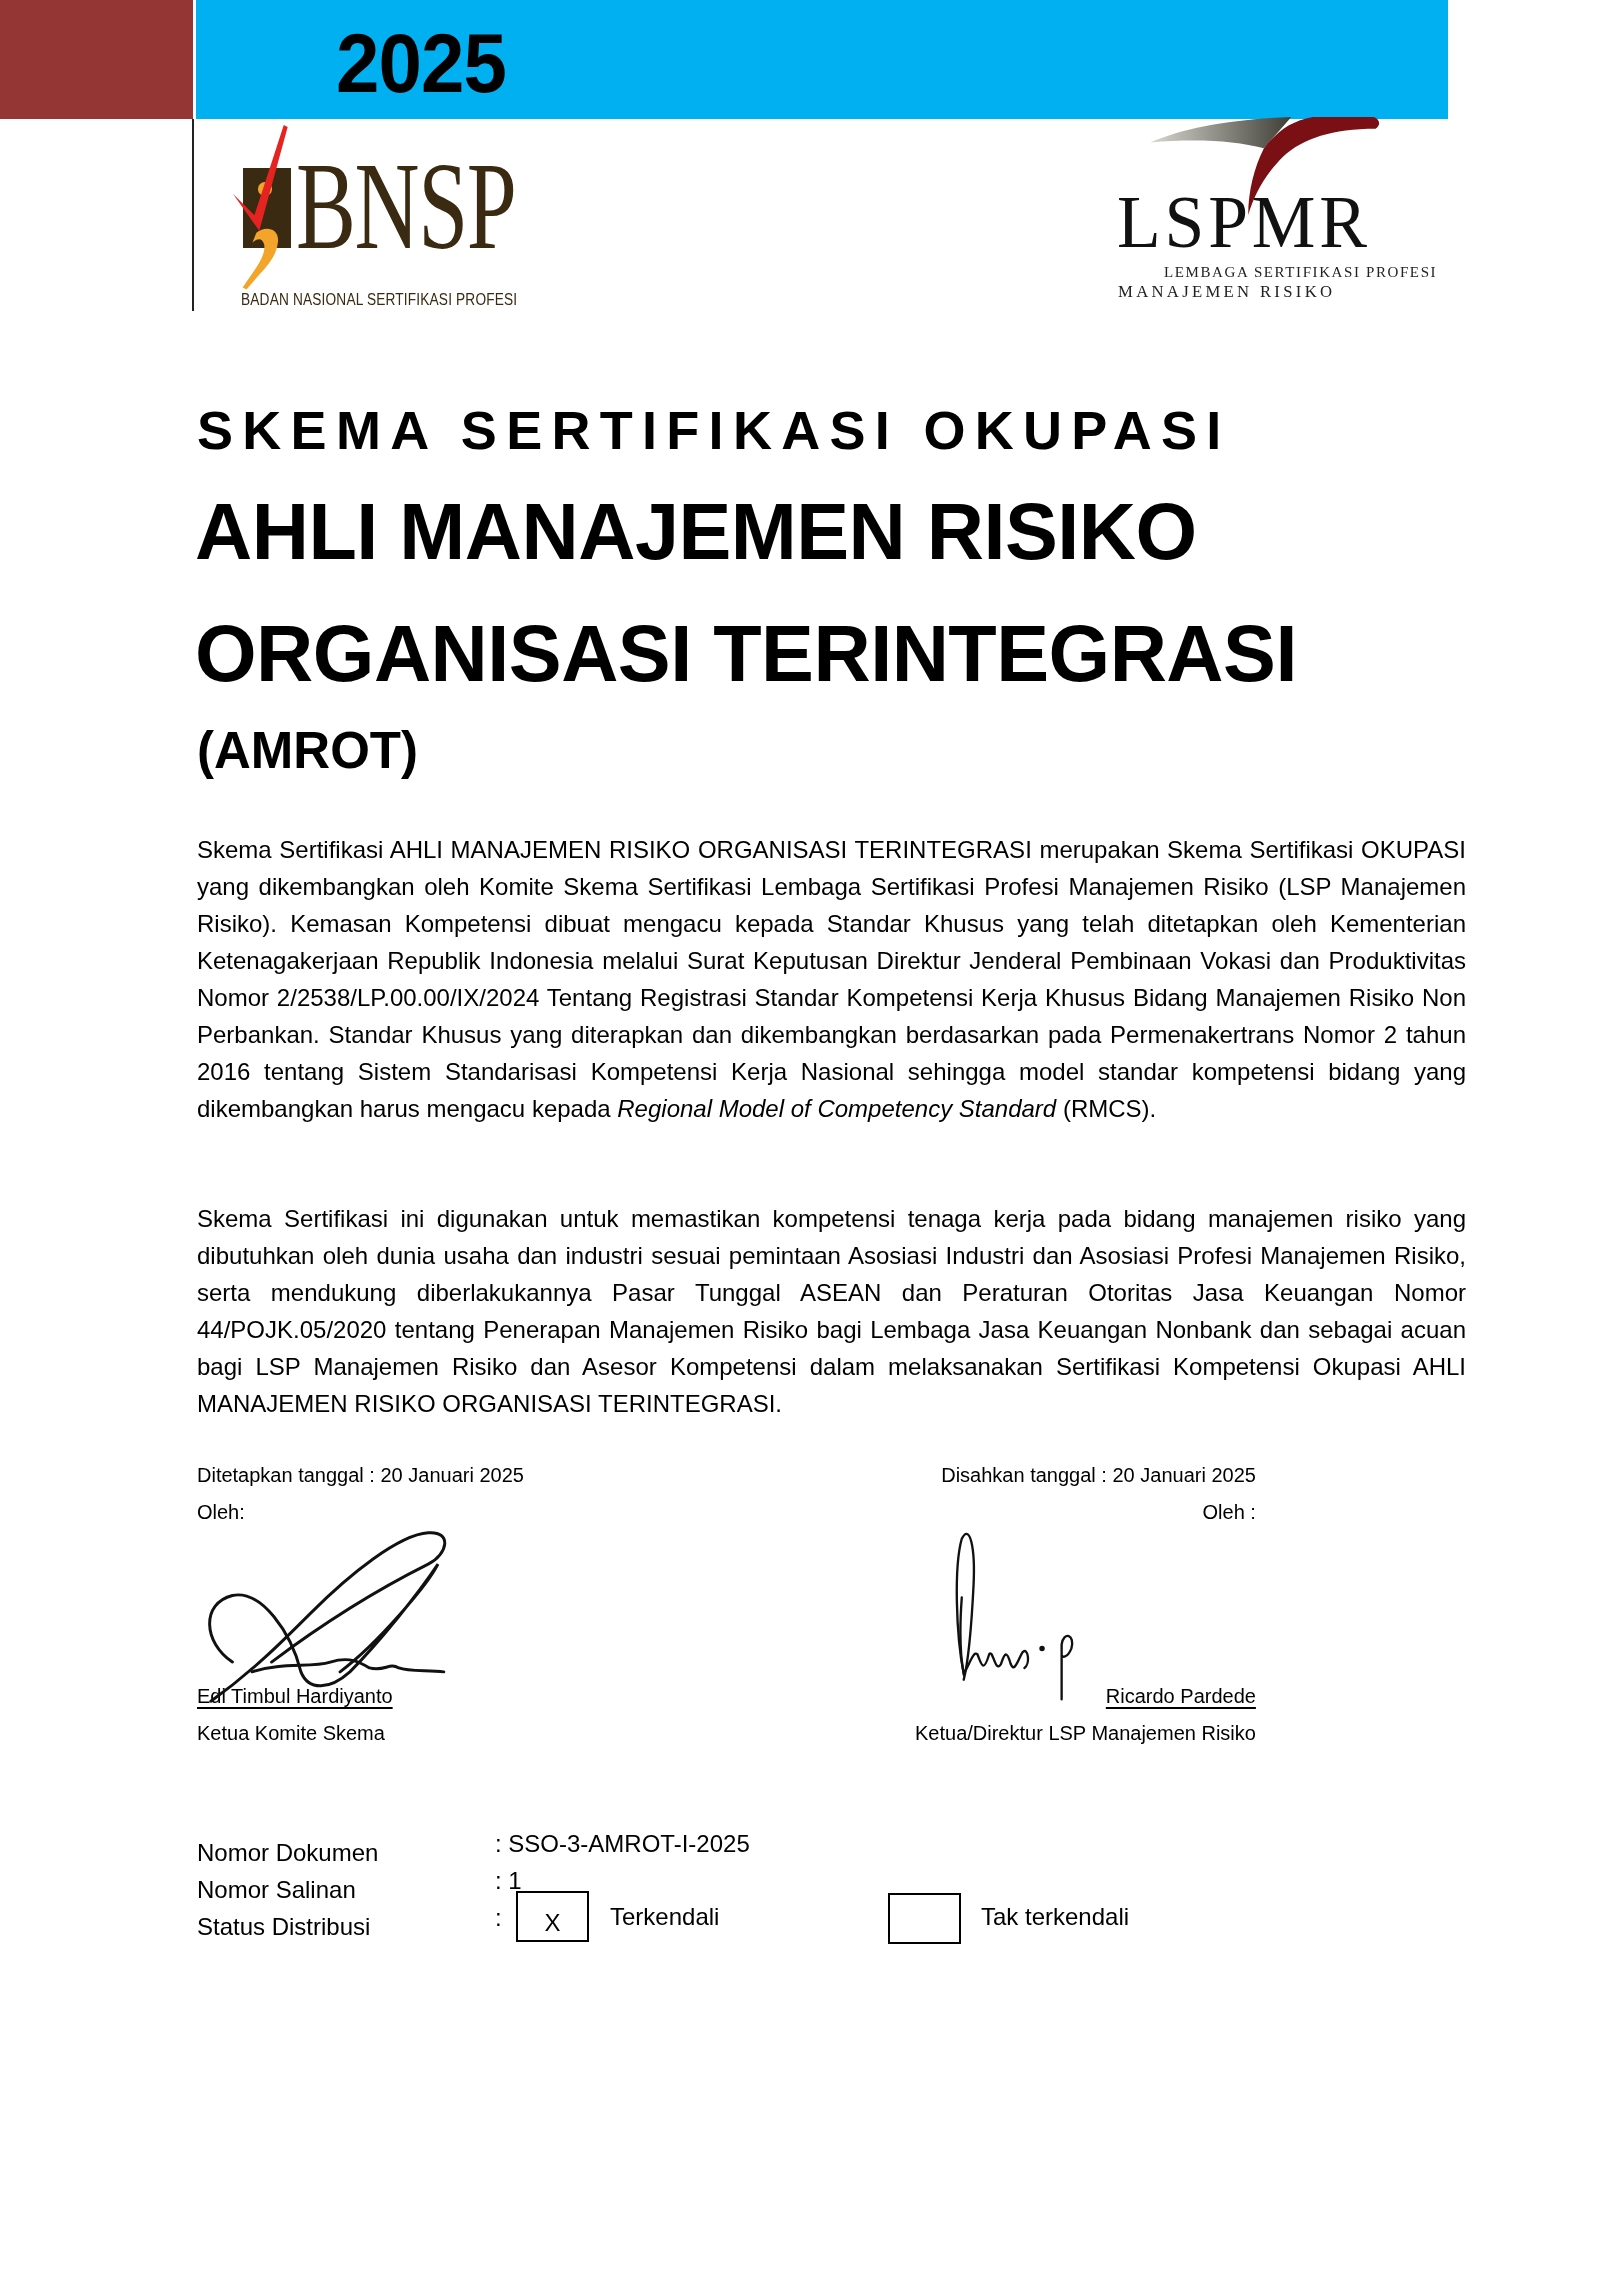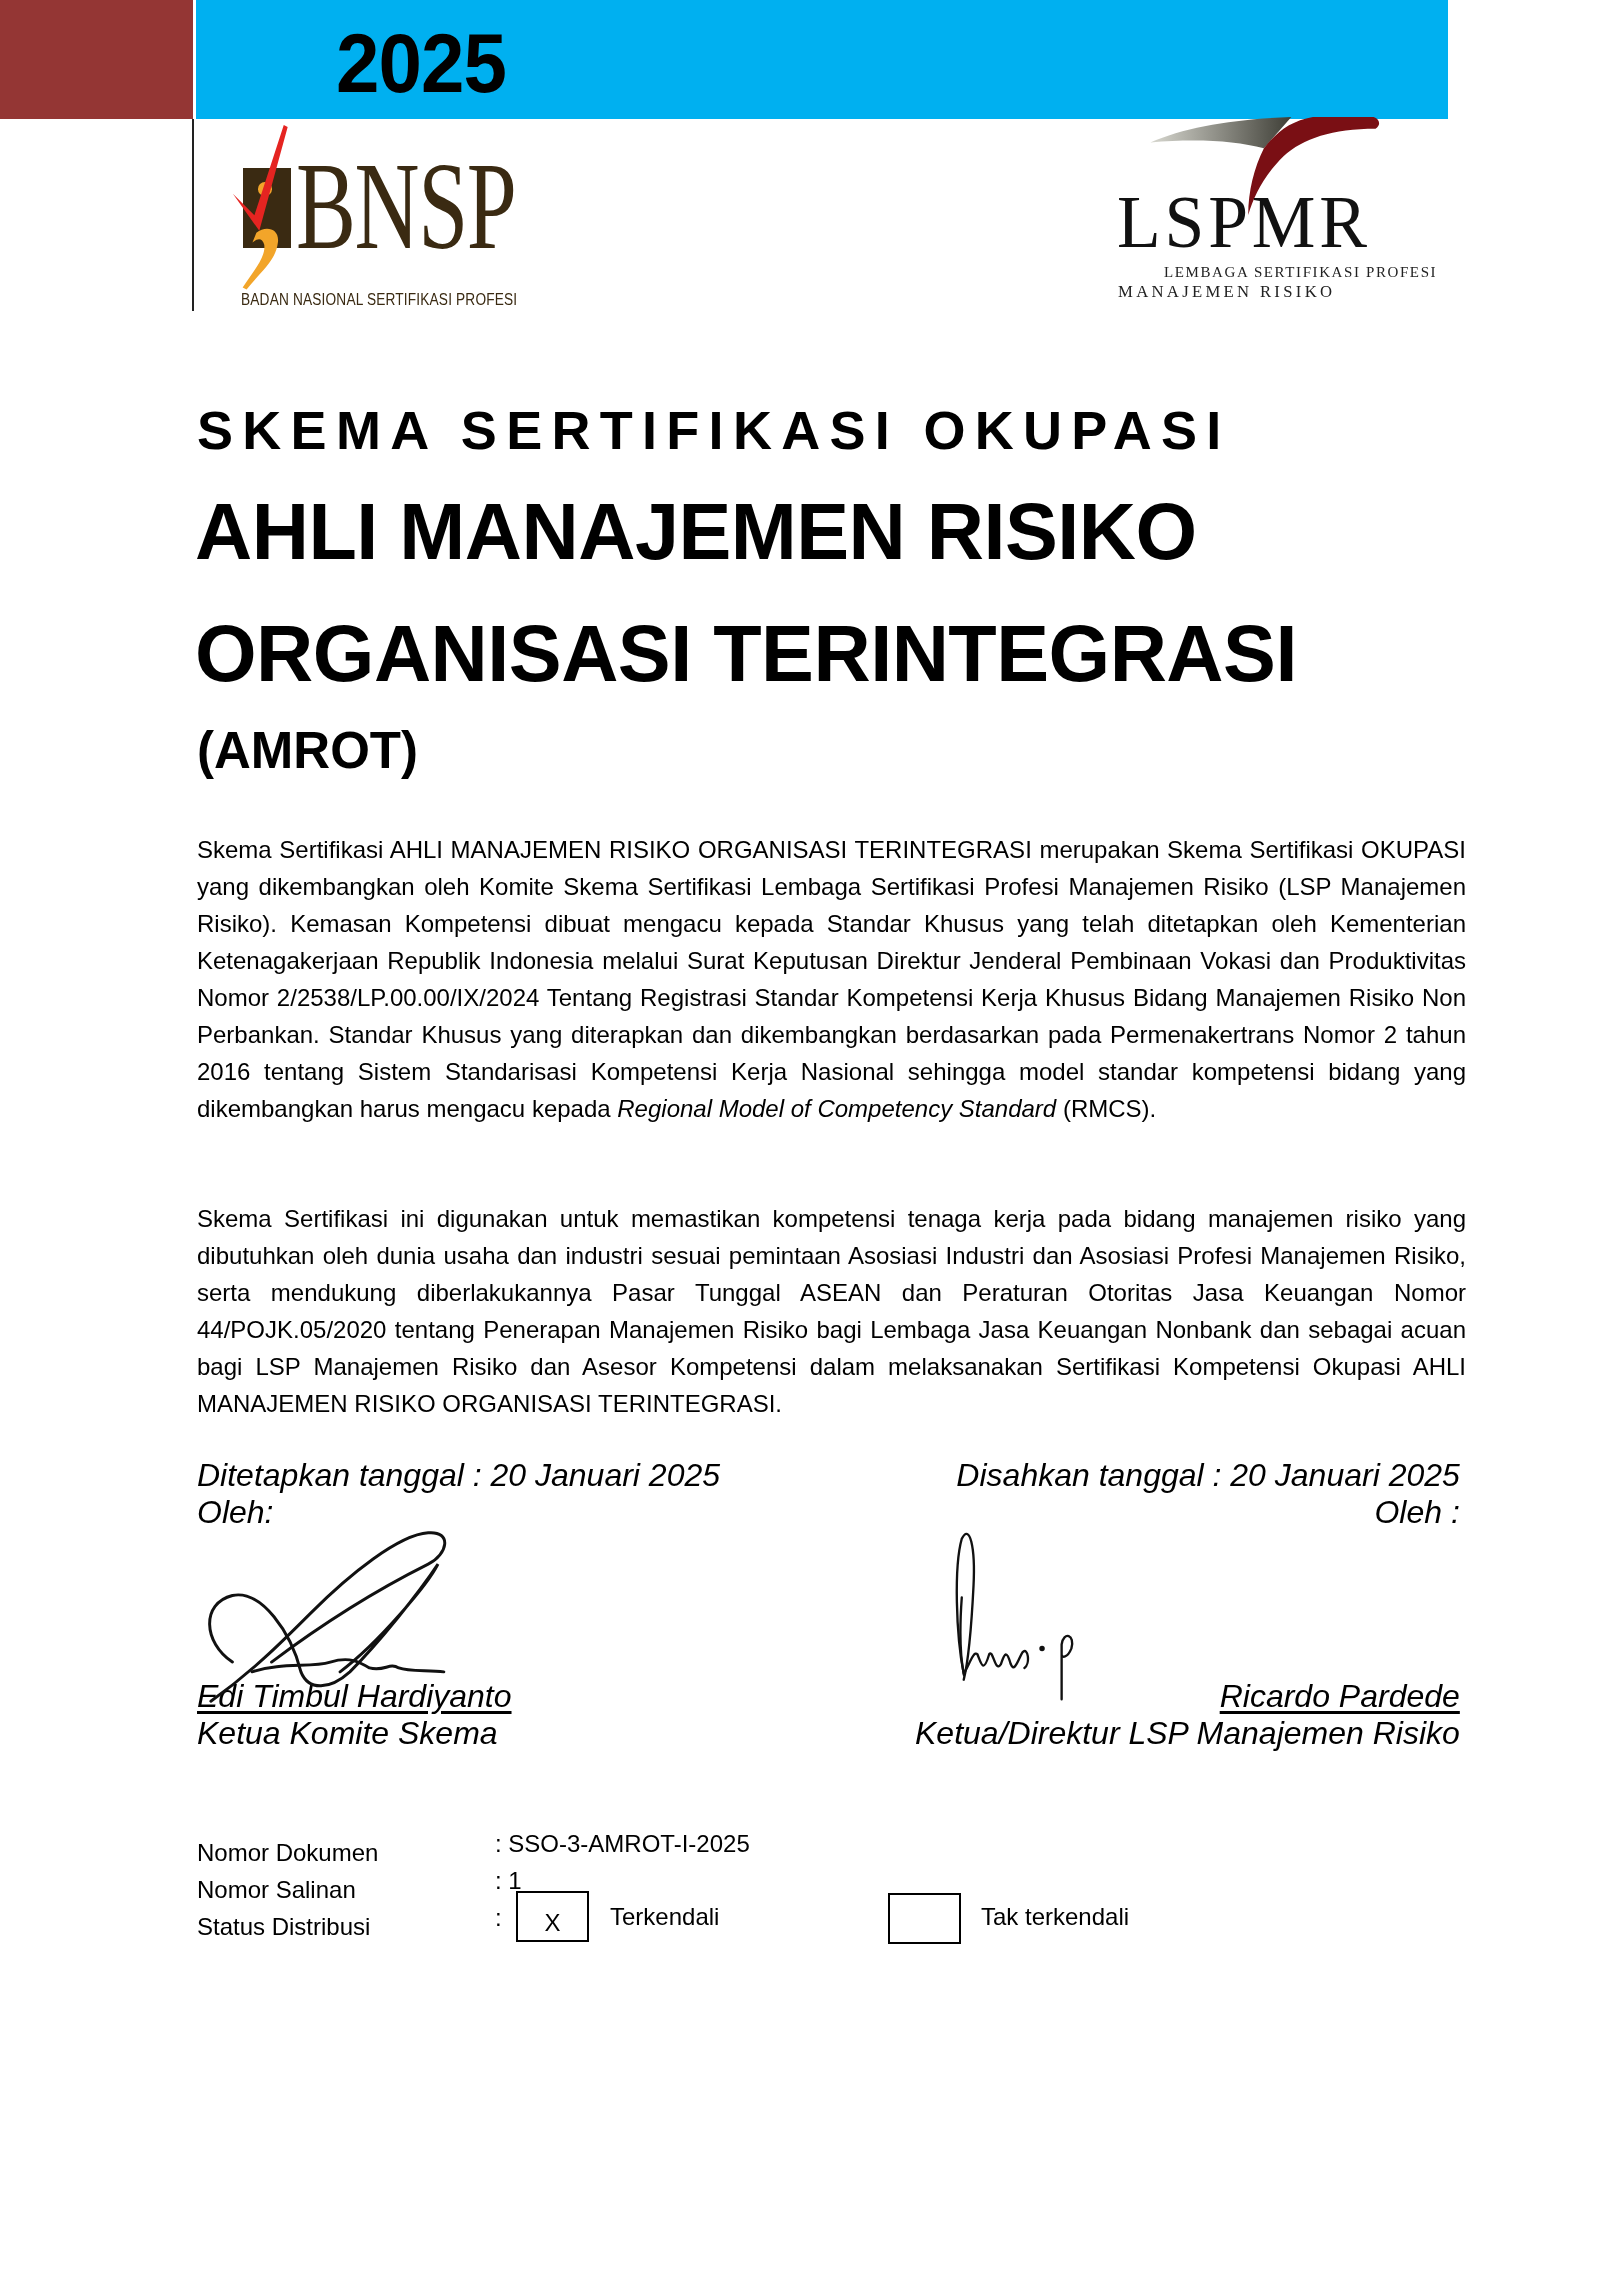--- a/index.html
+++ b/index.html
@@ -41,21 +41,21 @@
   .title-2 { top: 605px; }
   .title-abbr { position: absolute; left: 197px; top: 721px; font-weight: bold; font-size: 51px; line-height: 59px; white-space: nowrap; }
 
   
   .para { position: absolute; left: 197px; width: 1269px; font-size: 24px; line-height: 37px; text-align: justify; }
   .para-1 { top: 831px; }
   .para-2 { top: 1200px; }
   .para em { font-style: italic; }
 
   
-  .sig-col { position: absolute; top: 1457px; font-size: 32px; line-height: 37px; white-space: nowrap; font-style: italic; }
+  .sig-col { position: absolute; top: 1457px; font-size: 20px; line-height: 37px; white-space: nowrap; }
   .sig-left { left: 197px; }
   .sig-right { left: 915px; text-align: right; }
   .sig-gap { height: 147px; position: relative; }
   .sig-name { text-decoration: underline; text-underline-offset: 3.9px; }
   .sig-svg { position: absolute; }
 
   
   .meta { position: absolute; left: 197px; top: 1825px; font-size: 24px; line-height: 37px; white-space: nowrap; }
   .meta-row { position: relative; height: 37px; }
   .meta-label { position: absolute; left: 0; margin-top: 9px; }

